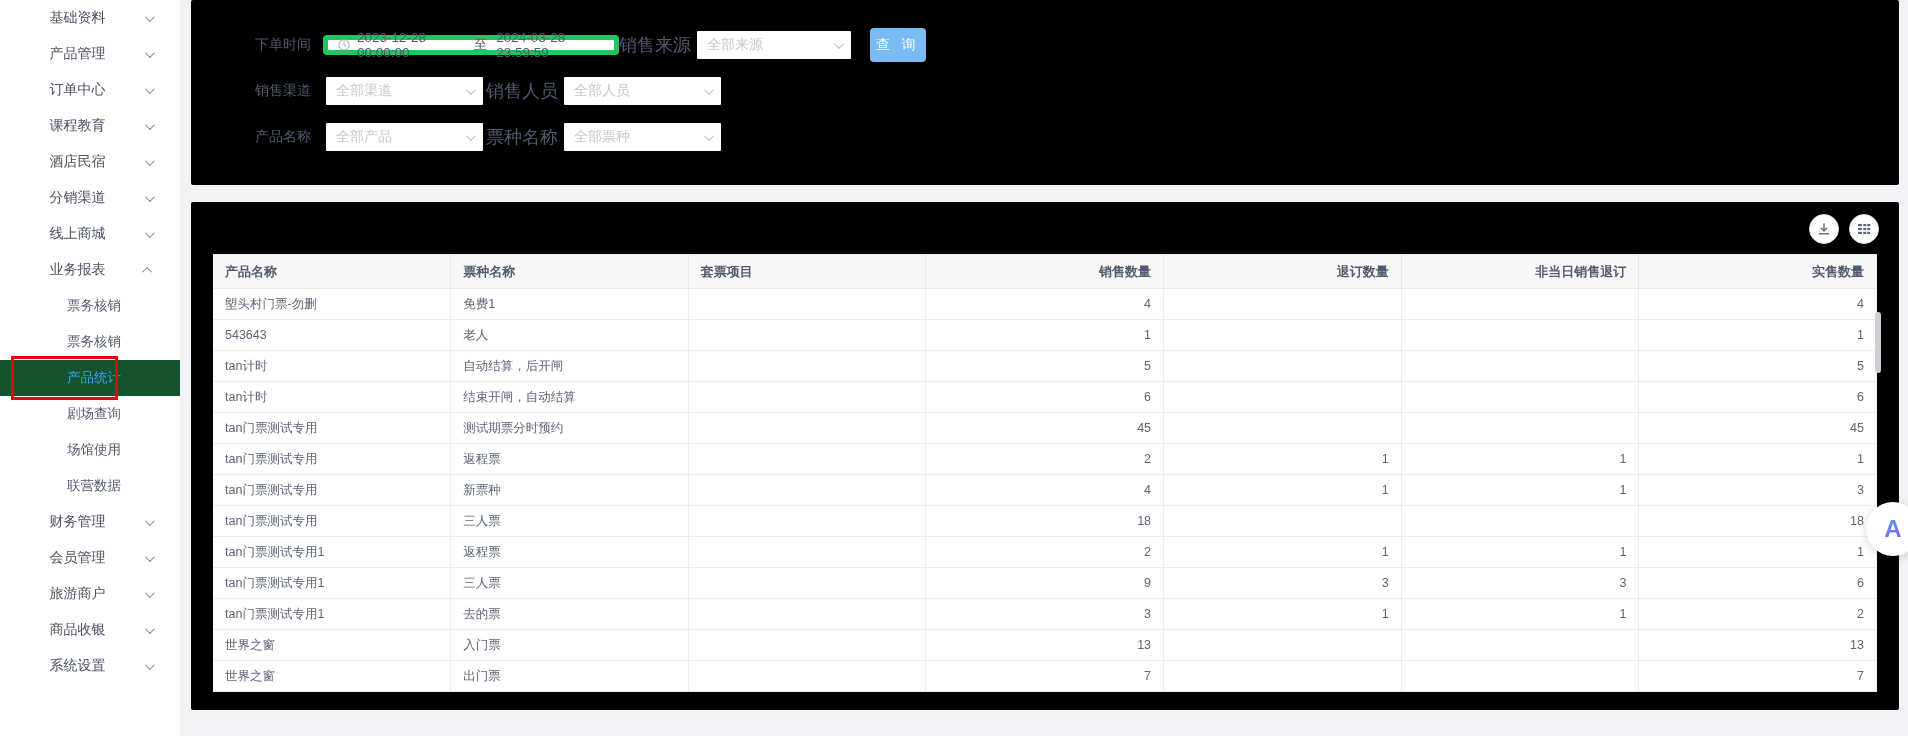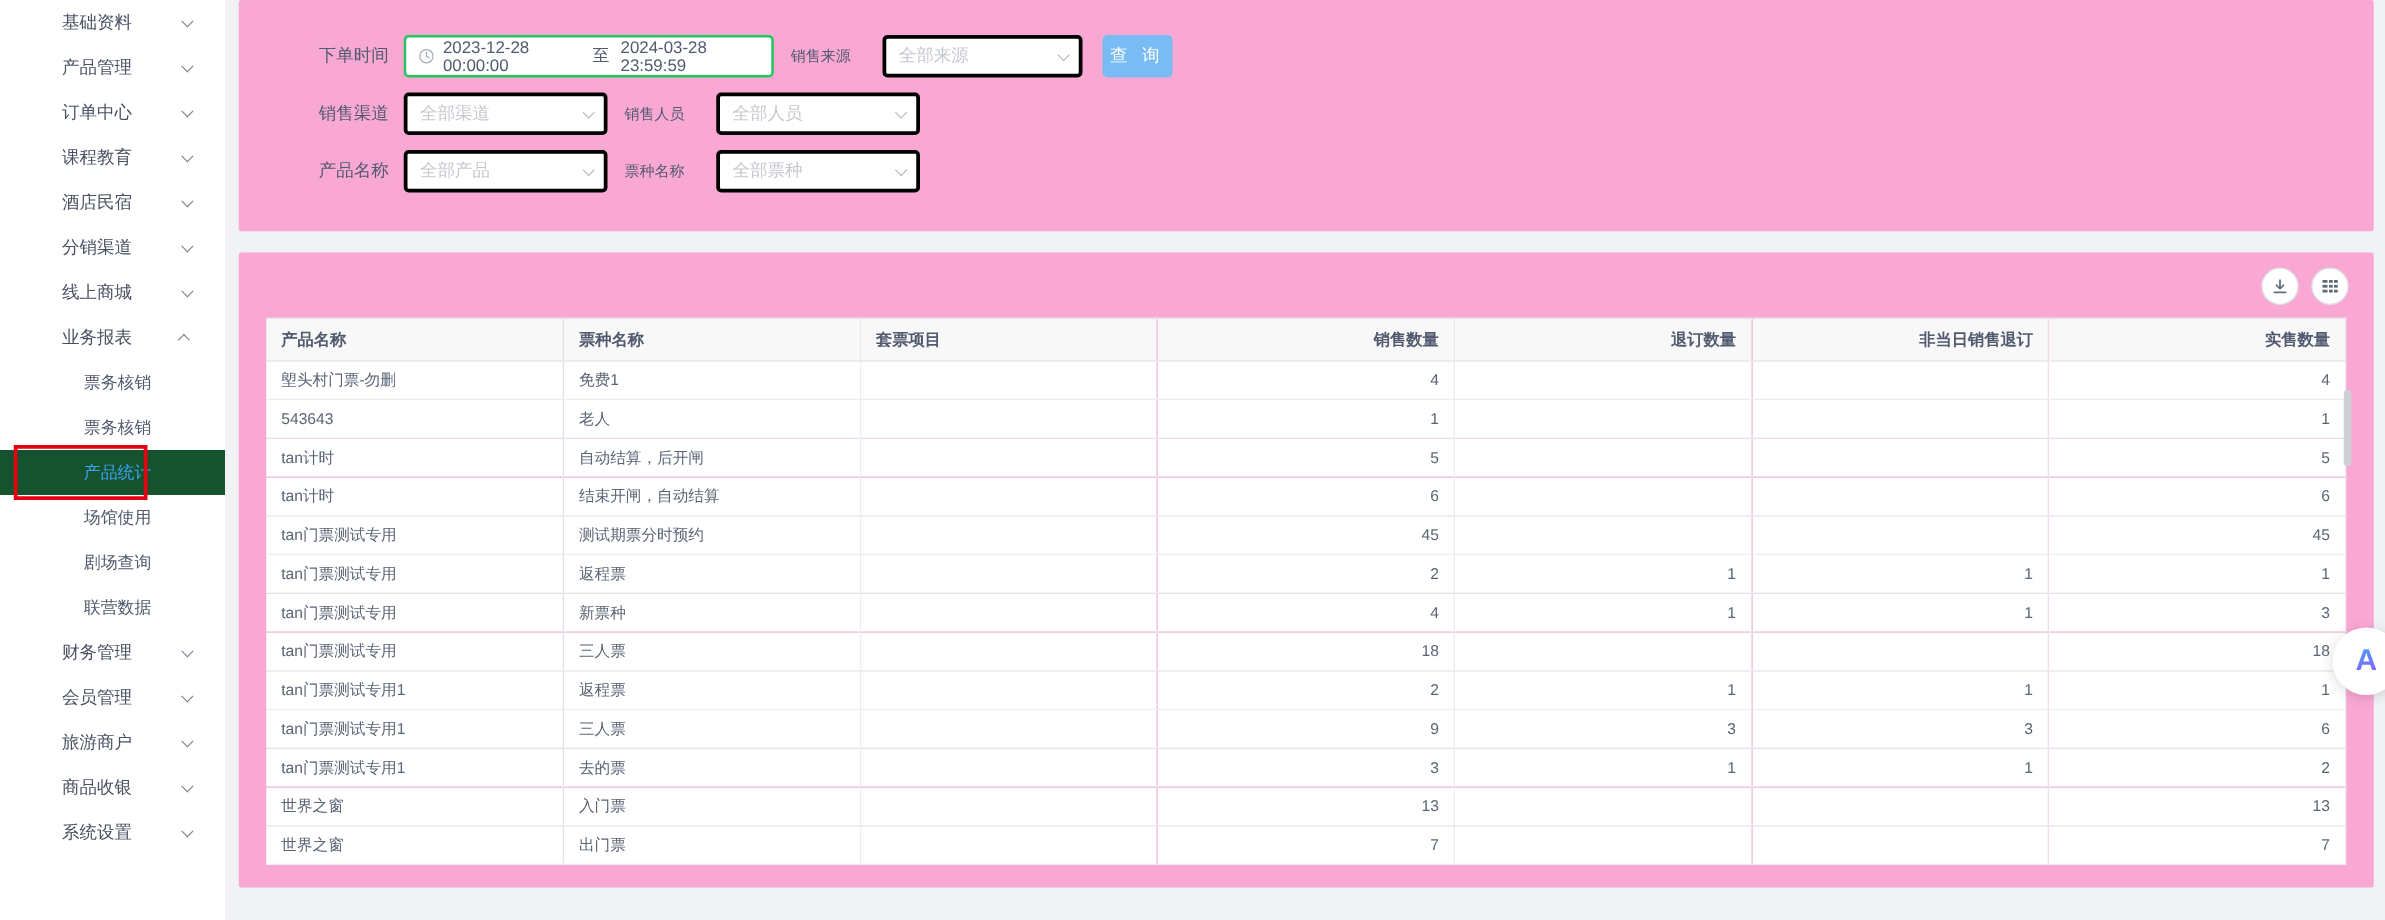--- a/index.html
+++ b/index.html
@@ -30,28 +30,28 @@
   }
   .chev-down { transform: rotate(45deg) translateY(-2px); }
   .chev-up   { transform: rotate(-135deg) translateY(-2px); }
   .side-item.annotated::after {
     content: ""; position: absolute; left: 11px; width: 101px;
     top: -4px; bottom: -4px; border: 3px solid #e60012; pointer-events: none;
   }
 
   
   .content { flex: 1; padding: 0 9px 0 11px; overflow: hidden; }
-  .card { background: #f9a8d4; border-radius: 2px; }
+  .card { background: #000000; border-radius: 2px; }
   .filter-card { height: 185px; padding: 28px 0 0 24px; overflow: hidden; }
   .frow { display: flex; align-items: center; margin-bottom: 12px; height: 34px; }
   .flabel { width: 96px; text-align: right; margin-right: 12px; font-size: 14px; color: #515a6e; flex: 0 0 96px; }
-  .flabel2 { width: 75px; text-align: center; margin-right: 12px; font-size: 12px; color: #515a6e; flex: 0 0 75px; }
+  .flabel2 { width: 75px; text-align: left; font-size: 18px; color: #515a6e; flex: 0 0 75px; }
 
   .date-range {
-    width: 296px; height: 34px; border: 2px solid #22c55e; border-radius: 4px;
+    width: 296px; height: 20px; border: 5px solid #22c55e; border-radius: 4px;
     display: flex; align-items: center; padding: 0 10px; font-size: 13.5px;
     color: #515a6e; background: #fff; gap: 7px; cursor: pointer; flex: 0 0 296px;
   }
   .date-range .sep { margin: 0 2px; }
   .select {
     height: 34px; border: 3px solid #000000; border-radius: 4px; background: #fff;
     display: flex; align-items: center; justify-content: space-between;
     padding: 0 10px; font-size: 14px; cursor: pointer;
   }
   .select .ph { color: #c5c8ce; }
@@ -145,24 +145,24 @@
       <div class="side-item child">
         <span class="label">票务核销</span>
       </div>
       <div class="side-item child">
         <span class="label">票务核销</span>
       </div>
       <div class="side-item child active annotated">
         <span class="label">产品统计</span>
       </div>
       <div class="side-item child">
+        <span class="label">剧场查询</span>
+      </div>
+      <div class="side-item child">
         <span class="label">场馆使用</span>
-      </div>
-      <div class="side-item child">
-        <span class="label">剧场查询</span>
       </div>
       <div class="side-item child">
         <span class="label">联营数据</span>
       </div>
       <div class="side-item parent">
         <span class="label">财务管理</span>
         <span class="chev chev-down"></span>
       </div>
       <div class="side-item parent">
         <span class="label">会员管理</span>

